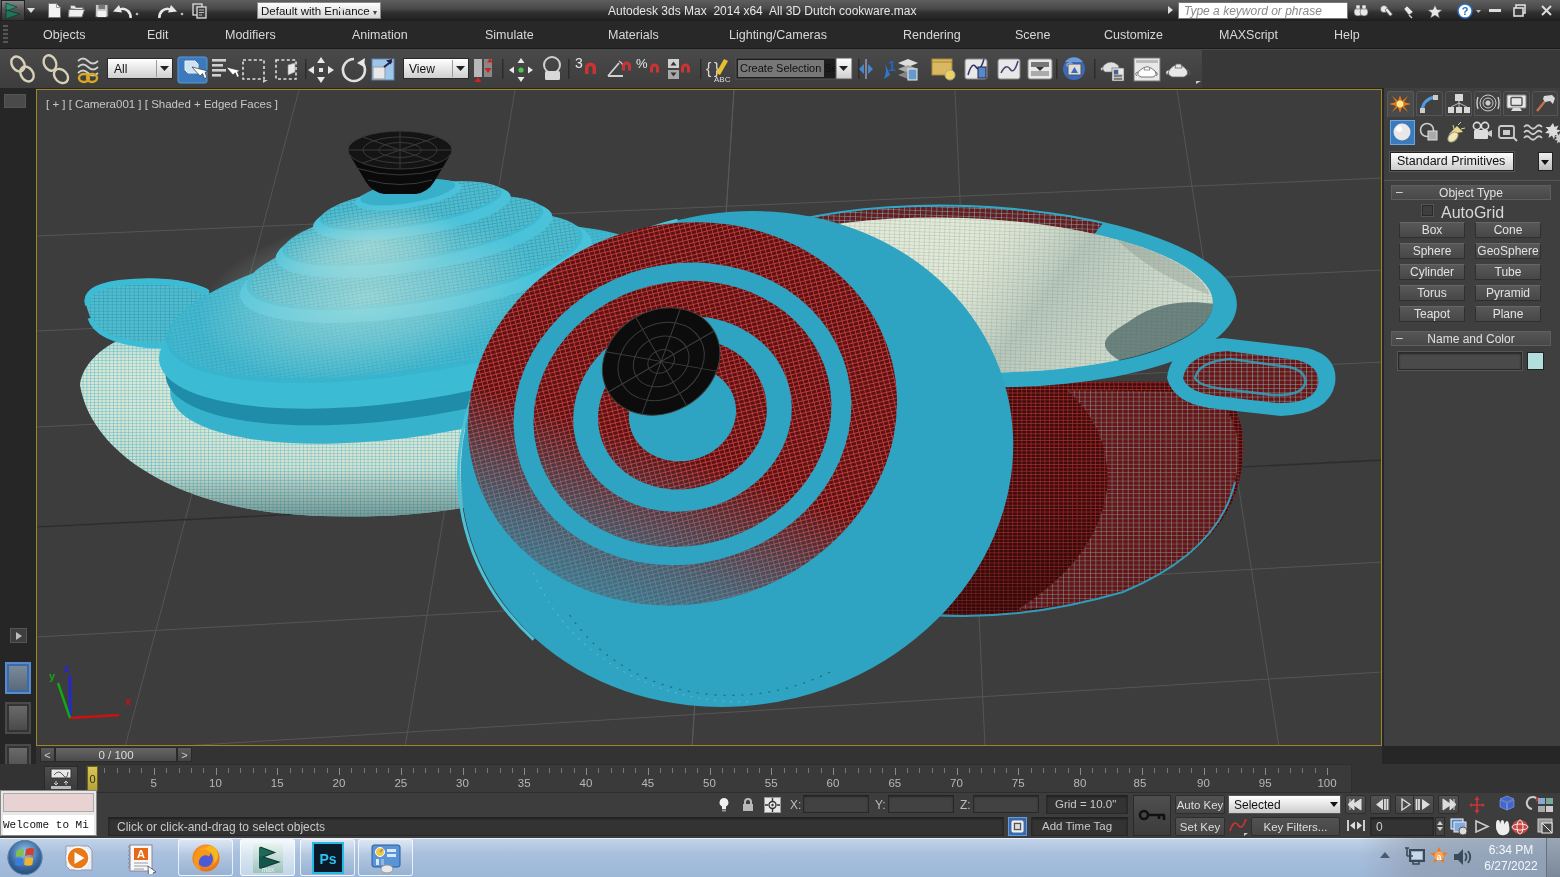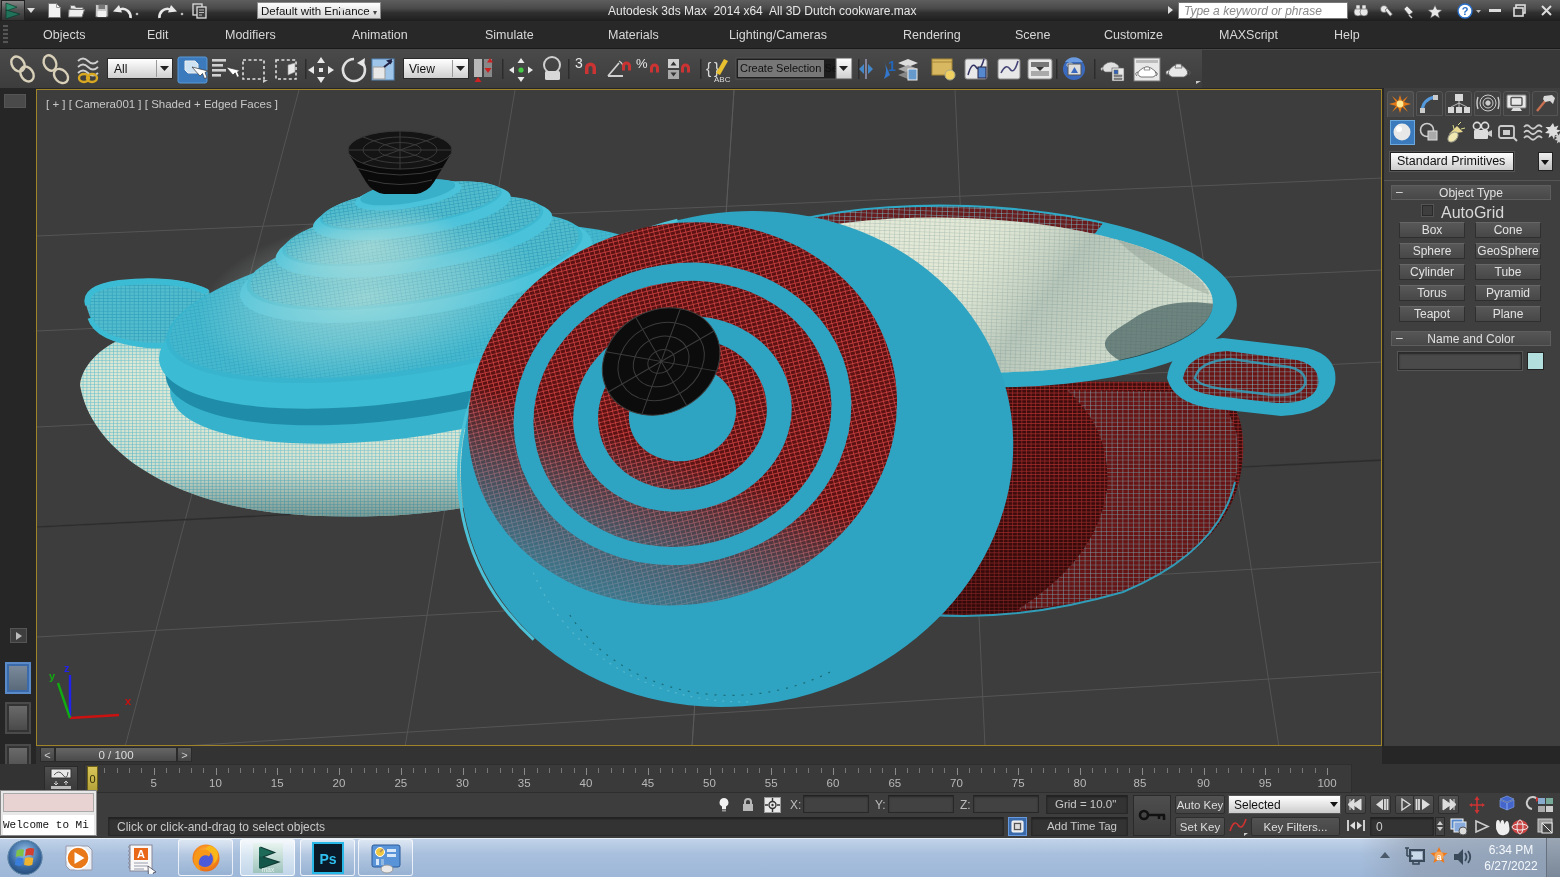--- a/index.html
+++ b/index.html
@@ -806,21 +806,21 @@
     <div class="abs sunken" style="left:973px;top:2px;width:66px;height:18px;background:#424242;"></div>
     <div class="abs sunken" style="left:1046px;top:2px;width:82px;height:19px;color:#c8c8c8;font-size:11.5px;padding:2px 8px;">Grid = 10.0"</div>
     
     <div class="abs sunken" style="left:108px;top:24px;width:896px;height:19px;color:#c8c8c8;font-size:12px;padding:2px 8px;">Click or click-and-drag to select objects</div>
     <div class="abs" style="left:1008px;top:24px;width:19px;height:19px;background:#3a6aaa;border:1px solid #6699dd;">
       <svg width="17" height="17" viewBox="0 0 17 17">
           <rect x="3" y="3" width="11" height="11" rx="1" fill="#ddd" stroke="#fff"></rect>
           <rect x="5.5" y="5.5" width="6" height="6" fill="none" stroke="#555" stroke-width="1.2"></rect>
         </svg>
     </div>
-    <div class="abs sunken" style="left:1031px;top:24px;width:97px;height:19px;color:#c8c8c8;font-size:11.5px;padding:2px 10px;text-align:right;">Add Time Tag</div>
+    <div class="abs sunken" style="left:1031px;top:24px;width:97px;height:19px;color:#c8c8c8;font-size:11.5px;padding:2px 10px;">Add Time Tag</div>
     
     <div class="abs" style="left:1133px;top:2px;width:38px;height:41px;background:linear-gradient(#4e4e4e,#3c3c3c);border:1px solid #2a2a2a;">
       <svg width="36" height="39" viewBox="0 0 36 39">
           <g transform="translate(5,13)">
             <circle cx="5" cy="6" r="4" fill="none" stroke="#111" stroke-width="2.6"></circle>
             <path d="M9 6 h17 M20 6 v4 M25 6 v5" stroke="#111" stroke-width="2.6"></path>
           </g>
         </svg>
     </div>
     <div class="abs btn3d" style="left:1175px;top:2px;width:50px;height:19px;font-size:11.5px;text-align:center;line-height:18px;color:#ddd;">Auto Key</div>

